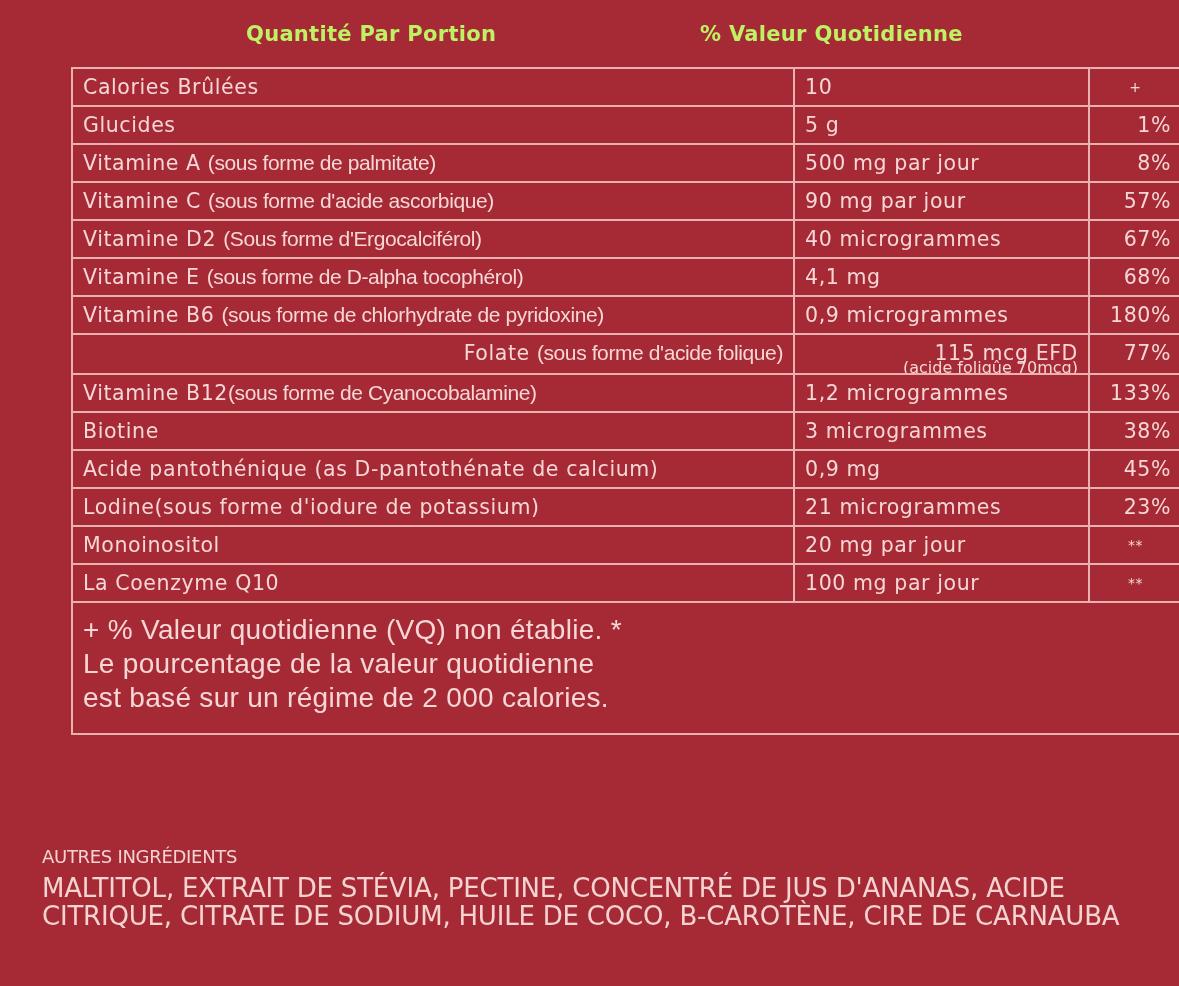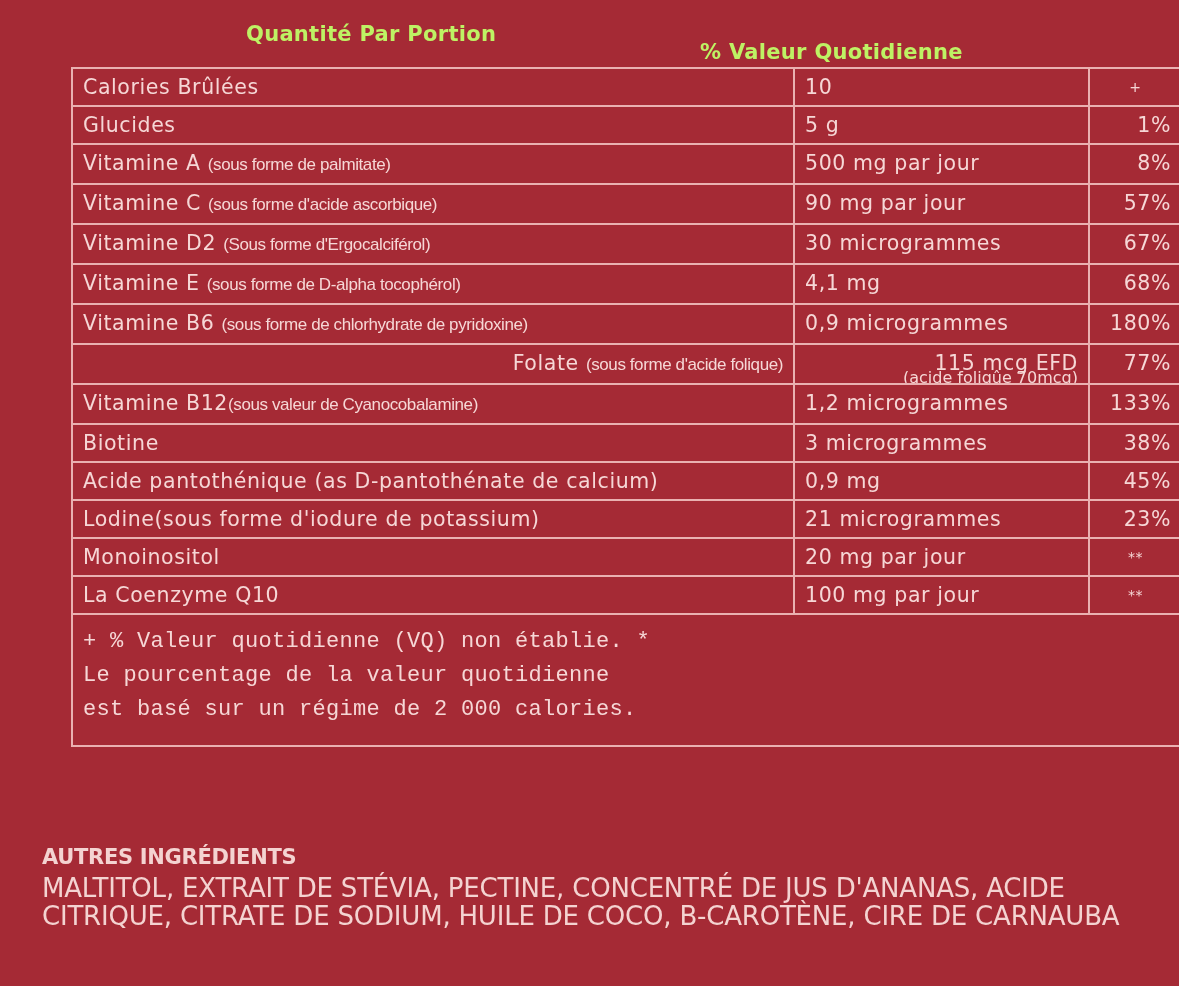--- a/index.html
+++ b/index.html
@@ -20,21 +20,21 @@
       top: 20px;
       left: 0;
       width: 1179px;
       height: 32px;
       font-size: 21px;
       font-weight: bold;
       letter-spacing: 0.3px;
       color: #bef264;
     }
     .header .h1 { position: absolute; left: 246px; top: 2px; }
-    .header .h2 { position: absolute; left: 700px; top: 2px; margin-top: 18px; }
+    .header .h2 { position: absolute; left: 700px; top: 2px; }
 
     table.facts {
       position: absolute;
       top: 67px;
       left: 33px;
       width: 1110px;
       border-collapse: collapse;
       table-layout: fixed;
       margin-left: 38px;
     }
@@ -48,21 +48,21 @@
       white-space: nowrap;
       overflow: hidden;
       letter-spacing: 0.6px;
     }
     table.facts col.c1 { width: 722px; }
     table.facts col.c2 { width: 295px; }
     table.facts col.c3 { width: 93px; }
     td.name { padding-left: 11px; }
     td.name .detail {
       font-family: "Liberation Sans", sans-serif;
-      font-size: 17px;
+      font-size: 21px;
       letter-spacing: -0.4px;
     }
     td.amt { padding-left: 18px; letter-spacing: 1.4px; }
     td.dv { text-align: right; padding-right: 12px; letter-spacing: 0; }
     td.dv.center { text-align: center; padding-right: 10px; font-size: 14px; }
     td.tall { height: 48px; text-align: right; }
     td.twoline { height: 72px; line-height: 34px; white-space: normal; }
     .subnote {
       display: block;
       font-size: 16px;
@@ -71,32 +71,32 @@
       letter-spacing: 0;
     }
 
     .footnote td {
       height: 120px !important;
       line-height: 34px !important;
       padding-top: 10px !important;
       vertical-align: top;
       white-space: normal !important;
     }
-    .footnote .fn-line { display: block; font-family: Liberation Mono, monospace; font-size: 22px; letter-spacing: 0.3px; }
+    .footnote .fn-line { display: block; font-family: Liberation Sans, sans-serif; font-size: 28px; letter-spacing: 0.3px; }
 
     .ingredients {
       position: absolute;
       left: 42px;
       top: 843px;
       width: 1100px;
       color: #f4d3d1;
     }
     .ingredients .title {
-      font-size: 21px;
-      font-weight: bold;
+      font-size: 18px;
+      font-weight: normal;
       letter-spacing: -0.3px;
       line-height: 28px;
     }
     .ingredients .list {
       font-size: 26px;
       line-height: 28px;
       letter-spacing: -0.2px;
       font-weight: normal;
       margin-top: 3px;
       width: 1080px;
@@ -132,40 +132,40 @@
       <td class="amt">500 mg par jour</td>
       <td class="dv">8%</td>
     </tr>
     <tr>
       <td class="name"><span>Vitamine C </span><span class="detail">(sous forme d'acide ascorbique)</span></td>
       <td class="amt">90 mg par jour</td>
       <td class="dv">57%</td>
     </tr>
     <tr>
       <td class="name"><span>Vitamine D2 </span><span class="detail">(Sous forme d'Ergocalciférol)</span></td>
-      <td class="amt">30 microgrammes</td>
+      <td class="amt">40 microgrammes</td>
       <td class="dv">67%</td>
     </tr>
     <tr>
       <td class="name"><span>Vitamine E </span><span class="detail">(sous forme de D-alpha tocophérol)</span></td>
       <td class="amt">4,1 mg</td>
       <td class="dv">68%</td>
     </tr>
     <tr>
       <td class="name"><span>Vitamine B6 </span><span class="detail">(sous forme de chlorhydrate de pyridoxine)</span></td>
       <td class="amt">0,9 microgrammes</td>
       <td class="dv">180%</td>
     </tr>
     <tr>
       <td class="name tall"><span>Folate </span><span class="detail">(sous forme d'acide folique)</span></td>
       <td class="amt tall"><span>115 mcg EFD</span><span class="subnote">(acide foliqûe 70mcg)</span></td>
       <td class="dv tall">77%</td>
     </tr>
     <tr>
-      <td class="name"><span>Vitamine B12</span><span class="detail">(sous valeur de Cyanocobalamine)</span></td>
+      <td class="name"><span>Vitamine B12</span><span class="detail">(sous forme de Cyanocobalamine)</span></td>
       <td class="amt">1,2 microgrammes</td>
       <td class="dv">133%</td>
     </tr>
     <tr>
       <td class="name"><span>Biotine</span></td>
       <td class="amt">3 microgrammes</td>
       <td class="dv">38%</td>
     </tr>
     <tr>
       <td class="name twoline">

